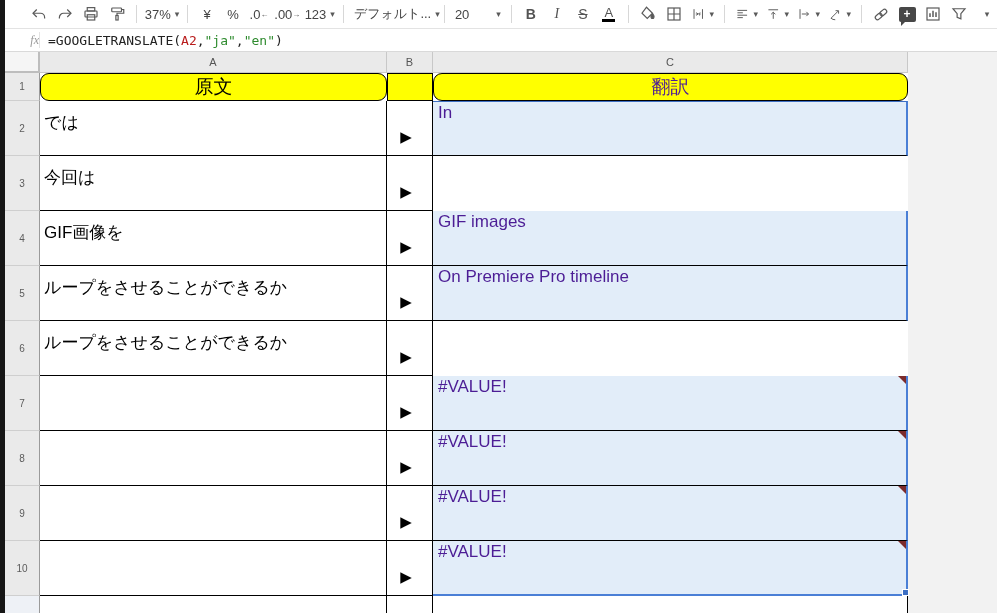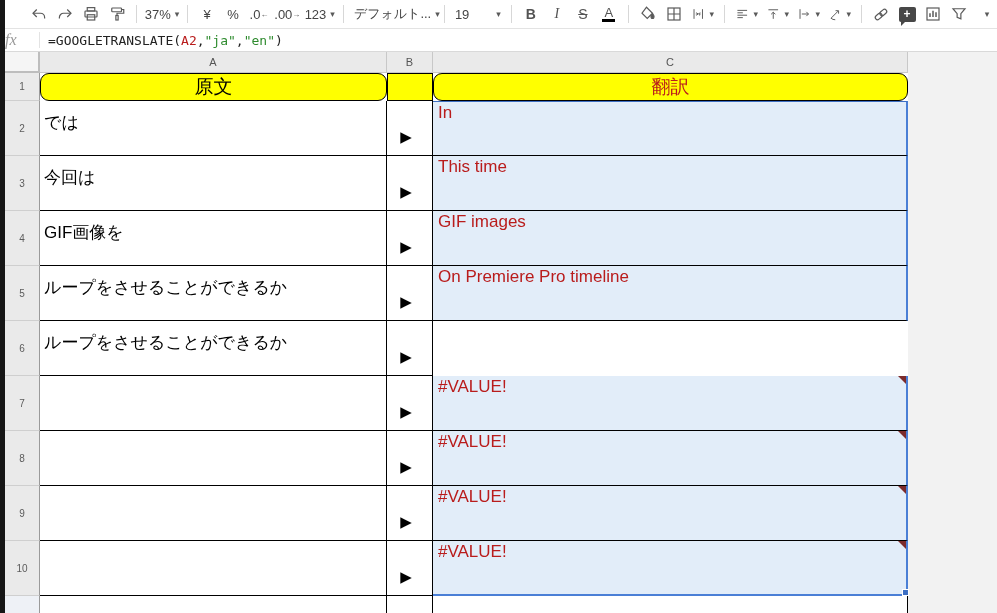--- a/index.html
+++ b/index.html
@@ -26,22 +26,22 @@
   .comment-box { width:17px; height:15px; background:#474747; border-radius:2px; position:relative;
                  display:inline-flex; align-items:center; justify-content:center; color:#fff;
                  font-size:12px; font-weight:bold; line-height:1; }
   .comment-box:after { content:""; position:absolute; left:2px; bottom:-4px;
                        border:4px solid transparent; border-top-color:#474747; border-left-color:#474747; }
 
   
   .formula-bar { position:absolute; left:5px; top:28px; width:992px; height:24px; background:#fff;
                  border-top:1px solid #e3e3e3; border-bottom:1px solid #d9d9d9;
                  display:flex; align-items:center; }
-  .fx { font-family:"Liberation Serif", serif; font-style:italic; color:#9a9a9a; font-size:16px;
-        width:34px; text-align:left; }
+  .fx { font-family:"Liberation Serif", serif; font-style:italic; color:#9a9a9a; font-size:12px;
+        width:34px; text-align:right; }
   .fbar-sep { width:1px; height:16px; background:#e3e3e3; margin-right:8px; }
   .formula { font-family:"DejaVu Sans Mono", monospace; font-size:13px; color:#222; }
   .formula .ref { color:#b91c1c; }
   .formula .str { color:#2e8b2e; }
 
   
   .sheet-right-gutter { position:absolute; left:908px; top:52px; width:89px; height:561px; background:#f2f2f2; }
   .col-headers { position:absolute; left:5px; top:52px; height:21px; display:flex; }
   .corner-box { width:35px; height:21px; background:#f5f5f5; border-right:2px solid #bdbdbd;
                 border-bottom:2px solid #bdbdbd; }
@@ -51,21 +51,21 @@
 
   
   .grid { position:absolute; left:5px; top:73px; width:903px; }
   .g-row { display:flex; }
   .row-h { width:35px; background:#eaeaea; border-right:1px solid #9a9a9a; border-bottom:1px solid #cfcfcf;
            color:#5c5c5c; font-size:10px; display:flex; align-items:center; justify-content:center; flex:0 0 auto; }
   .cell { border-right:1px solid #000; border-bottom:1px solid #000; background:#fff; overflow:hidden; }
   .cA { width:347px; font-size:17px; padding:10px 4px; color:#000; }
   .cB { width:46px; display:flex; align-items:flex-end; justify-content:center;
         padding-bottom:9px; padding-right:7px; font-size:15px; color:#000; }
-  .cC { width:475px; font-size:17px; padding:1px 5px; color:#b91c1c; position:relative; }
+  .cC { width:475px; font-size:17px; padding:1px 5px; color:#4c1d95; position:relative; }
   .hdr-row .cell { background:#ffff00; border-top:1px solid #000; border-left:1px solid #000;
                    font-size:19px; display:flex; align-items:center; justify-content:center; padding:0; }
   .hdr-row .cA, .hdr-row .cC { font-weight:normal;border-radius:9px; }
   .sel .cC { background:#e2edf9; border-right:2px solid #4a7fd6; }
   .first-sel .cC { border-top:1px solid #3d6fc4; }
   .last-sel .cC { border-bottom:2px solid #4a7fd6; }
   .err-corner { position:absolute; top:0; right:0; width:0; height:0;
                 border-top:8px solid #7c2b2b; border-left:8px solid transparent; }
   .fill-handle { position:absolute; left:902px; top:589px; width:7px; height:7px;
                  background:#3d6fc4; border:1px solid #fff; }
@@ -124,21 +124,21 @@
     <span class="tb-text">123</span>
     <span class="caret">▾</span>
   </span>
   <span class="tb-div"></span>
   <span class="tb" style="min-width:86px; justify-content:flex-start;">
     <span class="tb-text">デフォルト...</span>
     <span class="caret">▾</span>
   </span>
   <span class="tb-div"></span>
   <span class="tb" style="min-width:52px; justify-content:space-between;">
-    <span class="tb-text">19</span>
+    <span class="tb-text">20</span>
     <span class="caret">▾</span>
   </span>
   <span class="tb-div"></span>
   <span class="tb tb-bold">B</span>
   <span class="tb tb-italic">I</span>
   <span class="tb tb-strike">S</span>
   <span class="tb">
     <span class="tb-color">
         <span style="font-size:13px;">A</span>
         <span class="bar"></span>
@@ -252,21 +252,20 @@
       <div class="g-row sel first-sel" style="height:55px;">
     <div class="row-h">2</div>
     <div class="cell cA">では</div>
     <div class="cell cB">▶</div>
     <div class="cell cC"><span>In</span></div>
   </div>
       <div class="g-row sel" style="height:55px;">
     <div class="row-h">3</div>
     <div class="cell cA">今回は</div>
     <div class="cell cB">▶</div>
-    <div class="cell cC"><span>This time</span></div>
   </div>
       <div class="g-row sel" style="height:55px;">
     <div class="row-h">4</div>
     <div class="cell cA">GIF画像を</div>
     <div class="cell cB">▶</div>
     <div class="cell cC"><span>GIF images</span></div>
   </div>
       <div class="g-row sel" style="height:55px;">
     <div class="row-h">5</div>
     <div class="cell cA">ループをさせることができるか</div>

